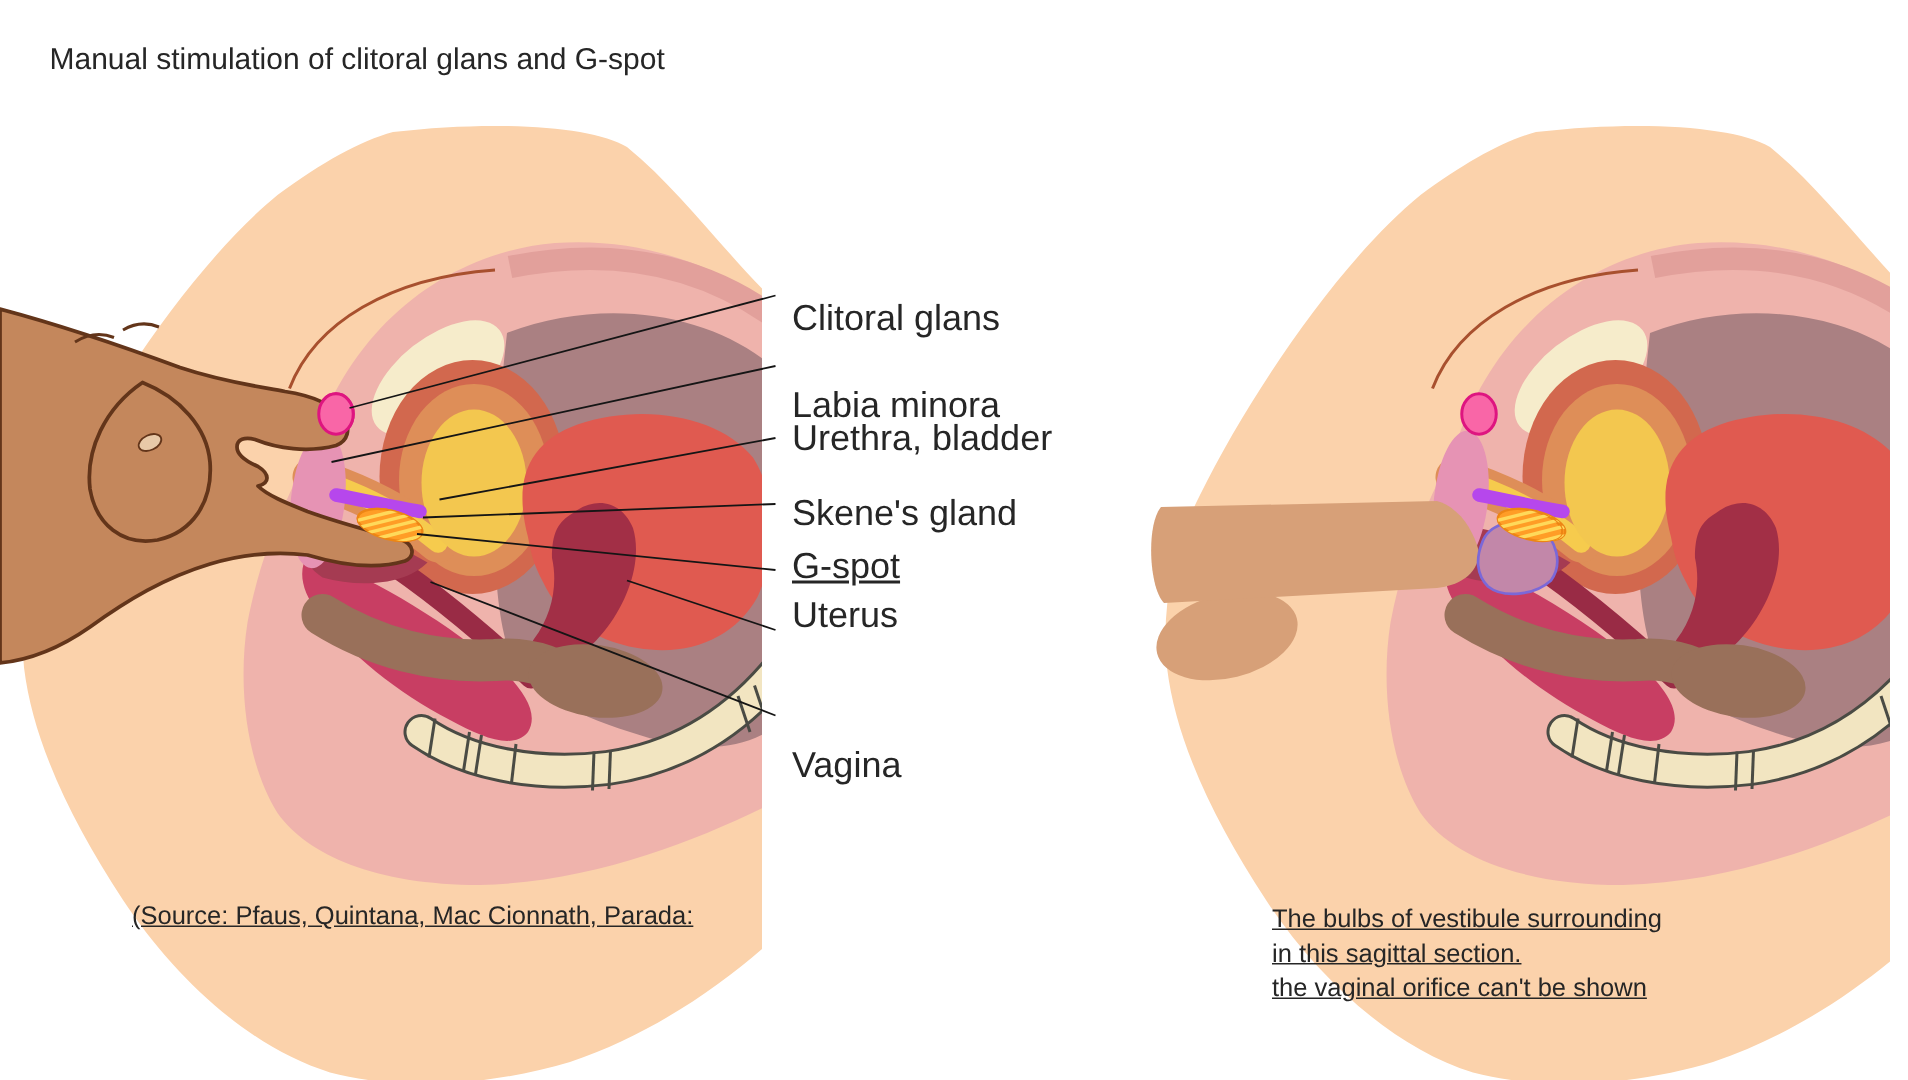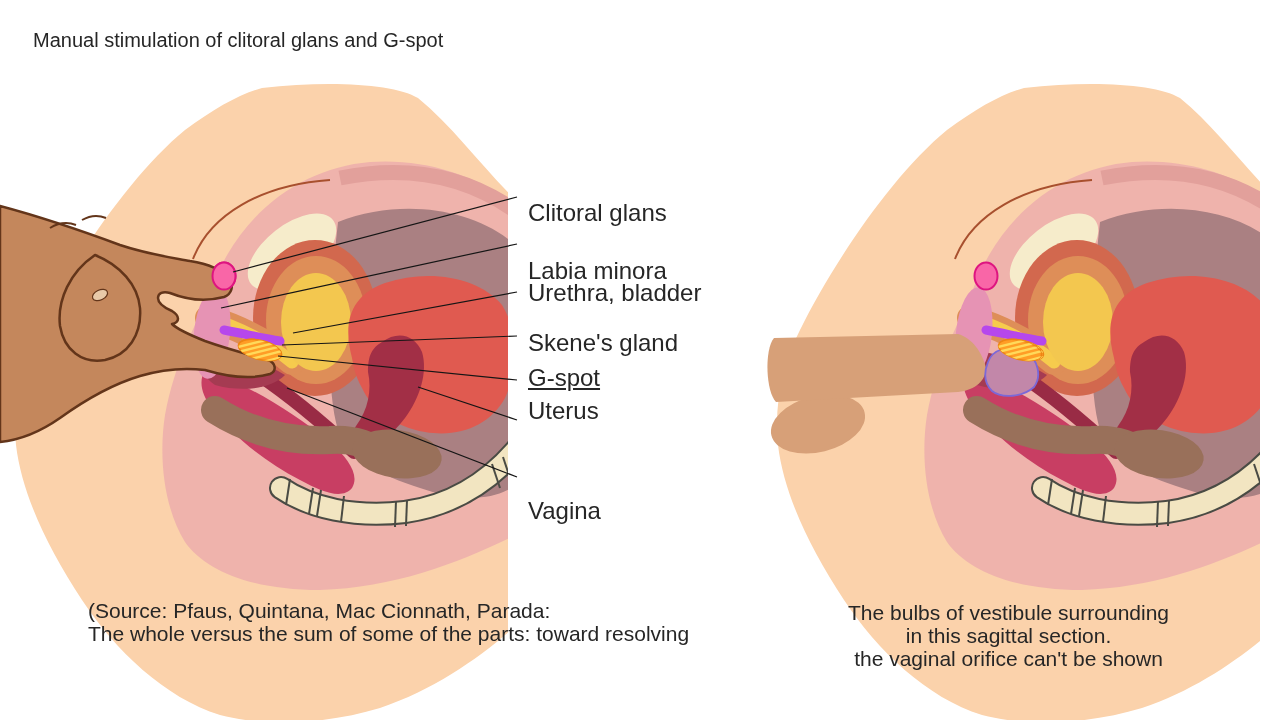--- a/index.html
+++ b/index.html
@@ -1,20 +1,20 @@
 <!DOCTYPE html>
 <html><head>
 <meta charset="utf-8">
 <style>
   html,body{margin:0;padding:0;background:#ffffff;}
   .stage{position:relative;width:1272px;height:720px;background:#ffffff;overflow:hidden;
          font-family:"Liberation Sans",sans-serif;color:#262626;}
   .title{position:absolute;font-size:20px;font-weight:400;white-space:nowrap;letter-spacing:0;}
   .anat-label{position:absolute;left:528px;font-size:24px;line-height:26px;white-space:nowrap;}
-  .smalltext{position:absolute;font-size:21px;line-height:23px;white-space:nowrap;}
+  .smalltext{position:absolute;font-size:17px;line-height:23px;white-space:nowrap;text-decoration:underline;}
   svg{position:absolute;display:block;}
   .leader{stroke:#151515;stroke-width:1.2;}
 </style>
 </head>
 <body>
 
 <div class="stage">
 
   <svg style="left:0px;top:80px;" width="508" height="640" viewBox="0 0 508 640">
     <defs>
@@ -170,22 +170,21 @@
   <div class="anat-label" style="top:200px;">Clitoral glans</div>
   <div class="anat-label" style="top:242px;margin-top:16px;">Labia minora</div>
   <div class="anat-label" style="top:280px;text-align:center;">Urethra, bladder</div>
   <div class="anat-label" style="top:319px;margin-top:11px;">Skene's gland</div>
   <div class="anat-label" style="top:365px;text-decoration:underline;">G-spot</div>
   <div class="anat-label" style="top:398px;">Uterus</div>
   <div class="anat-label" style="top:462px;margin-top:36px;">Vagina</div>
 
   <div class="smalltext" style="left:88px;top:599px;">
     <div>(Source: Pfaus, Quintana, Mac Cionnath, Parada:</div>
-    <div>The whole versus the sum of some of the parts: toward resolving</div>
   </div>
 
-  <div class="smalltext" style="left:848px;top:601px;text-align:center;">
+  <div class="smalltext" style="left:848px;top:601px;">
     <div>The bulbs of vestibule surrounding</div>
     <div>in this sagittal section.</div>
     <div>the vaginal orifice can't be shown</div>
   </div>
 
 </div>
 
 </body></html>

